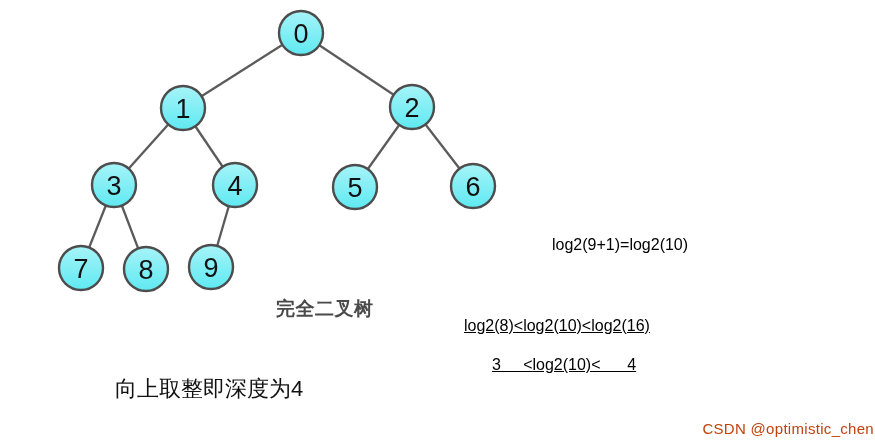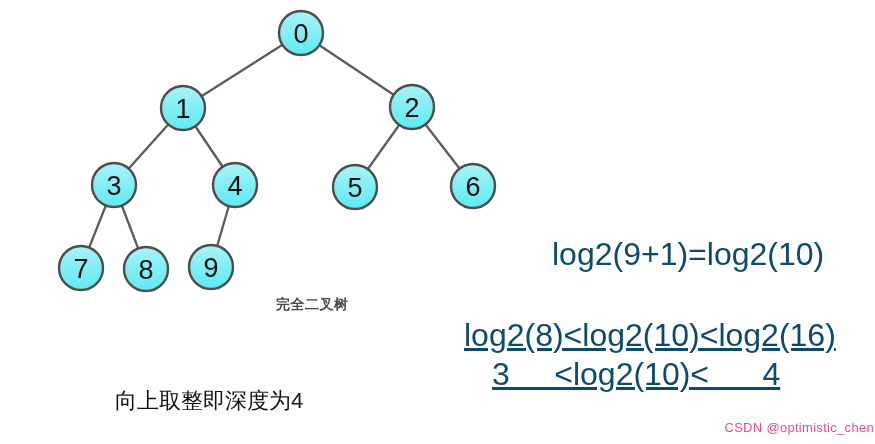--- a/index.html
+++ b/index.html
@@ -28,46 +28,45 @@
   }
   .tree-svg .node-label {
     font-family: "Liberation Sans", "DejaVu Sans", sans-serif;
     font-size: 27px;
     fill: #111111;
     text-anchor: middle;
   }
   .caption {
     position: absolute;
     left: 276px; top: 296px;
-    font-size: 14px;
+    font-size: 19px;
     font-weight: bold;
     color: #4a4a4a;
     letter-spacing: 0.5px;
   }
   .eq {
     position: absolute;
-    font-size: 32px;
-    color: #0c4a6e;
+    font-size: 16px;
+    color: #000000;
     white-space: pre;
   }
   .eq1 { left: 552px; top: 236px; }
   .eq2 { left: 464px; top: 317px; text-decoration: underline; }
   .eq3 { left: 492px; top: 356px; text-decoration: underline; }
   .depth-note {
     position: absolute;
     left: 115px; top: 374px;
     font-size: 22px;
     color: #111111;
-    margin-top: 12px;
   }
   .watermark {
     position: absolute;
     right: 1px; top: 420px;
-    font-size: 13px;
-    color: #ec4899;
+    font-size: 15px;
+    color: #c2410c;
     letter-spacing: 0.3px;
   }
 </style>
 </head>
 <body>
 
 <svg class="tree-svg" viewBox="0 0 520 340" xmlns="http://www.w3.org/2000/svg">
   <defs>
     <linearGradient id="nodeGrad" x1="0" y1="0" x2="0" y2="1">
       <stop offset="0" stop-color="#a6f4f8"></stop>

